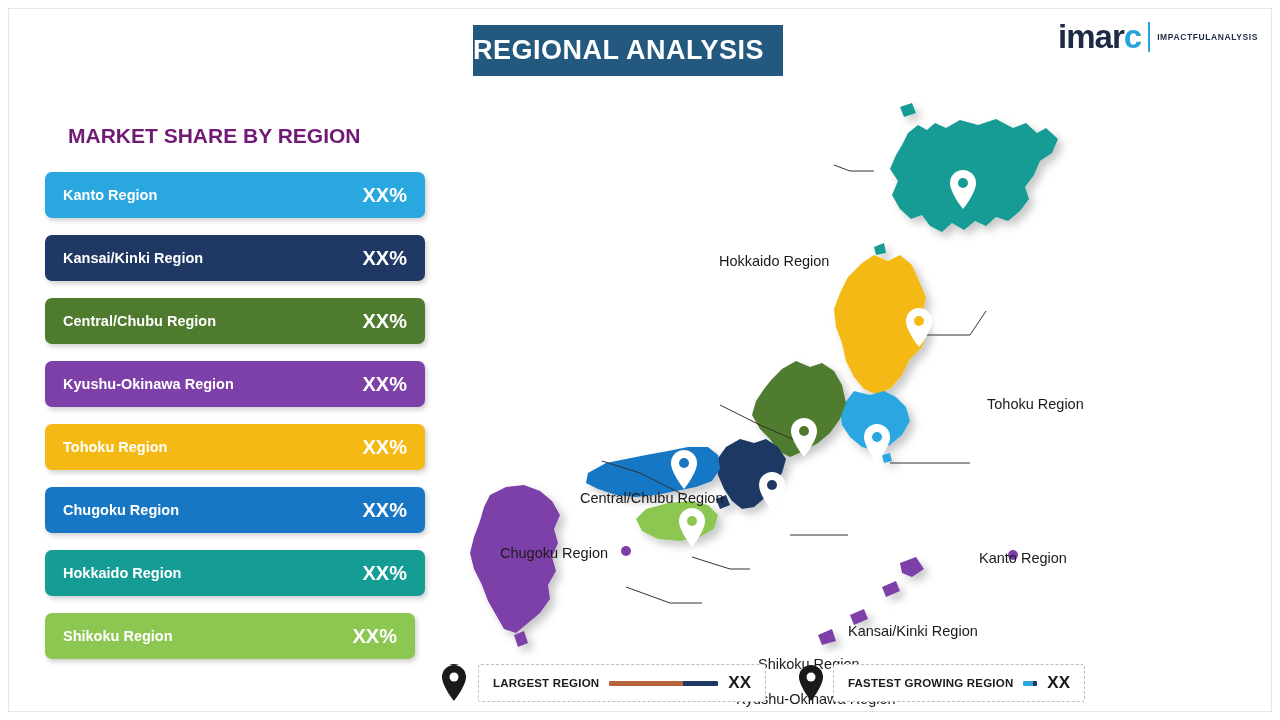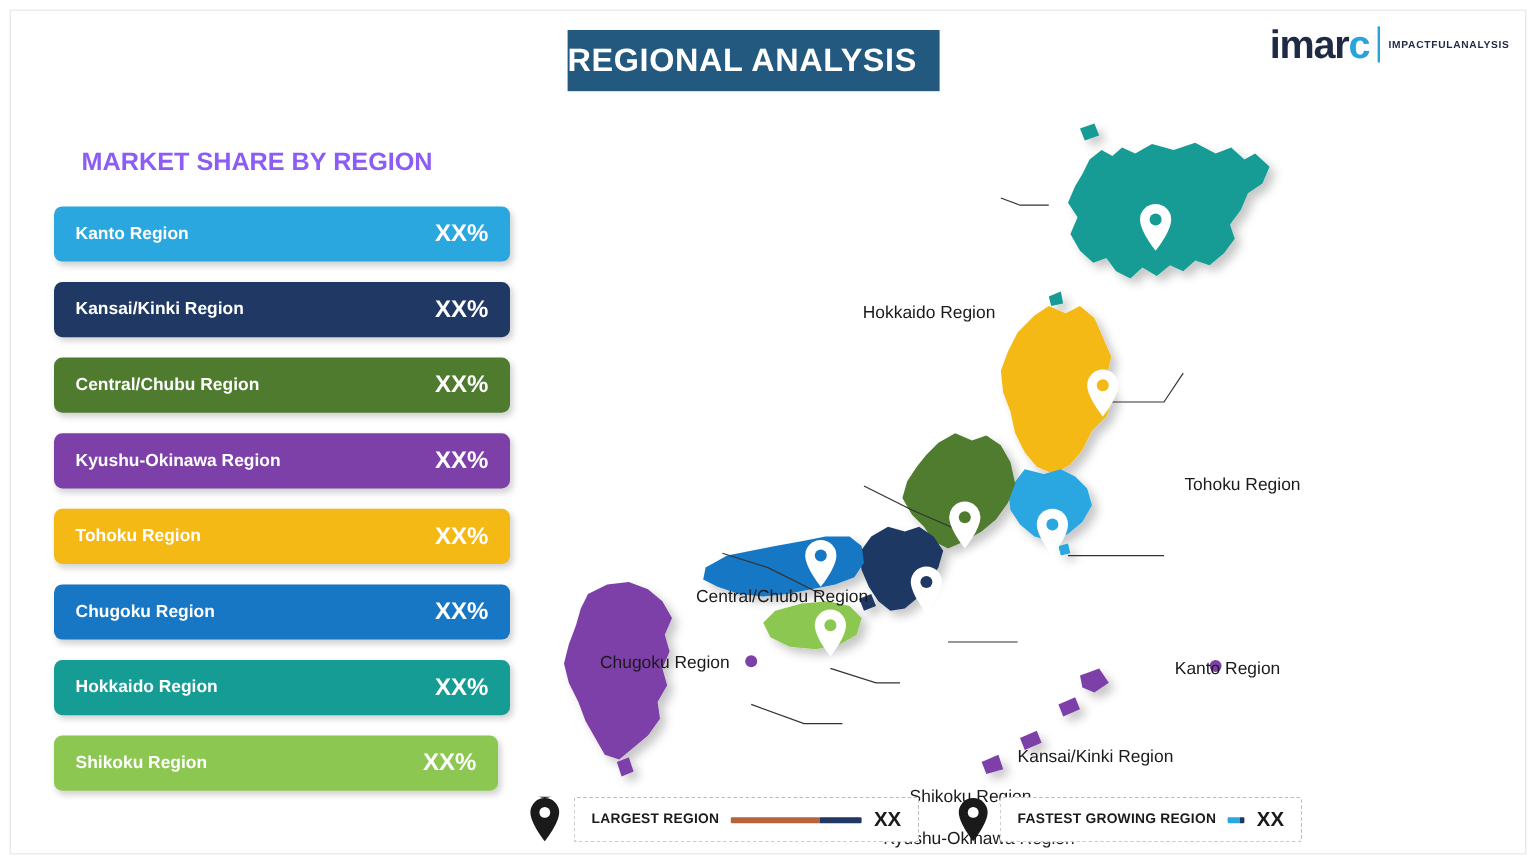--- a/index.html
+++ b/index.html
@@ -29,21 +29,21 @@
     font-size:33px;font-weight:bold;color:#1f2a44;letter-spacing:-1px;
     font-family:"Liberation Sans", sans-serif;
     text-align:right;
   }
   .logo .word .c{color:#29a3dc;}
   .logo .bar{width:2px;height:30px;background:#29a3dc;margin:0 7px;}
   .logo .sub{display:flex;justify-content:center;}
   .logo .sub span{font-size:8.5px;font-weight:bold;color:#1f2a44;letter-spacing:.6px;line-height:11px;}
   
   .panel-title{
-    position:absolute;left:68px;top:124px;font-size:21px;font-weight:bold;color:#8b5cf6;
+    position:absolute;left:68px;top:124px;font-size:21px;font-weight:bold;color:#701a75;
   }
   .bars{position:absolute;left:45px;top:172px;width:390px;}
   .bar-row{
     position:relative;height:46px;border-radius:7px;margin-bottom:17px;
     display:flex;align-items:center;justify-content:space-between;
     padding:0 18px 0 18px;box-sizing:border-box;
     box-shadow:2px 3px 5px rgba(0,0,0,.18);
   }
   .bar-row .label{color:#fff;font-size:14.5px;font-weight:bold;}
   .bar-row .value{color:#fff;font-size:20px;font-weight:bold;}

